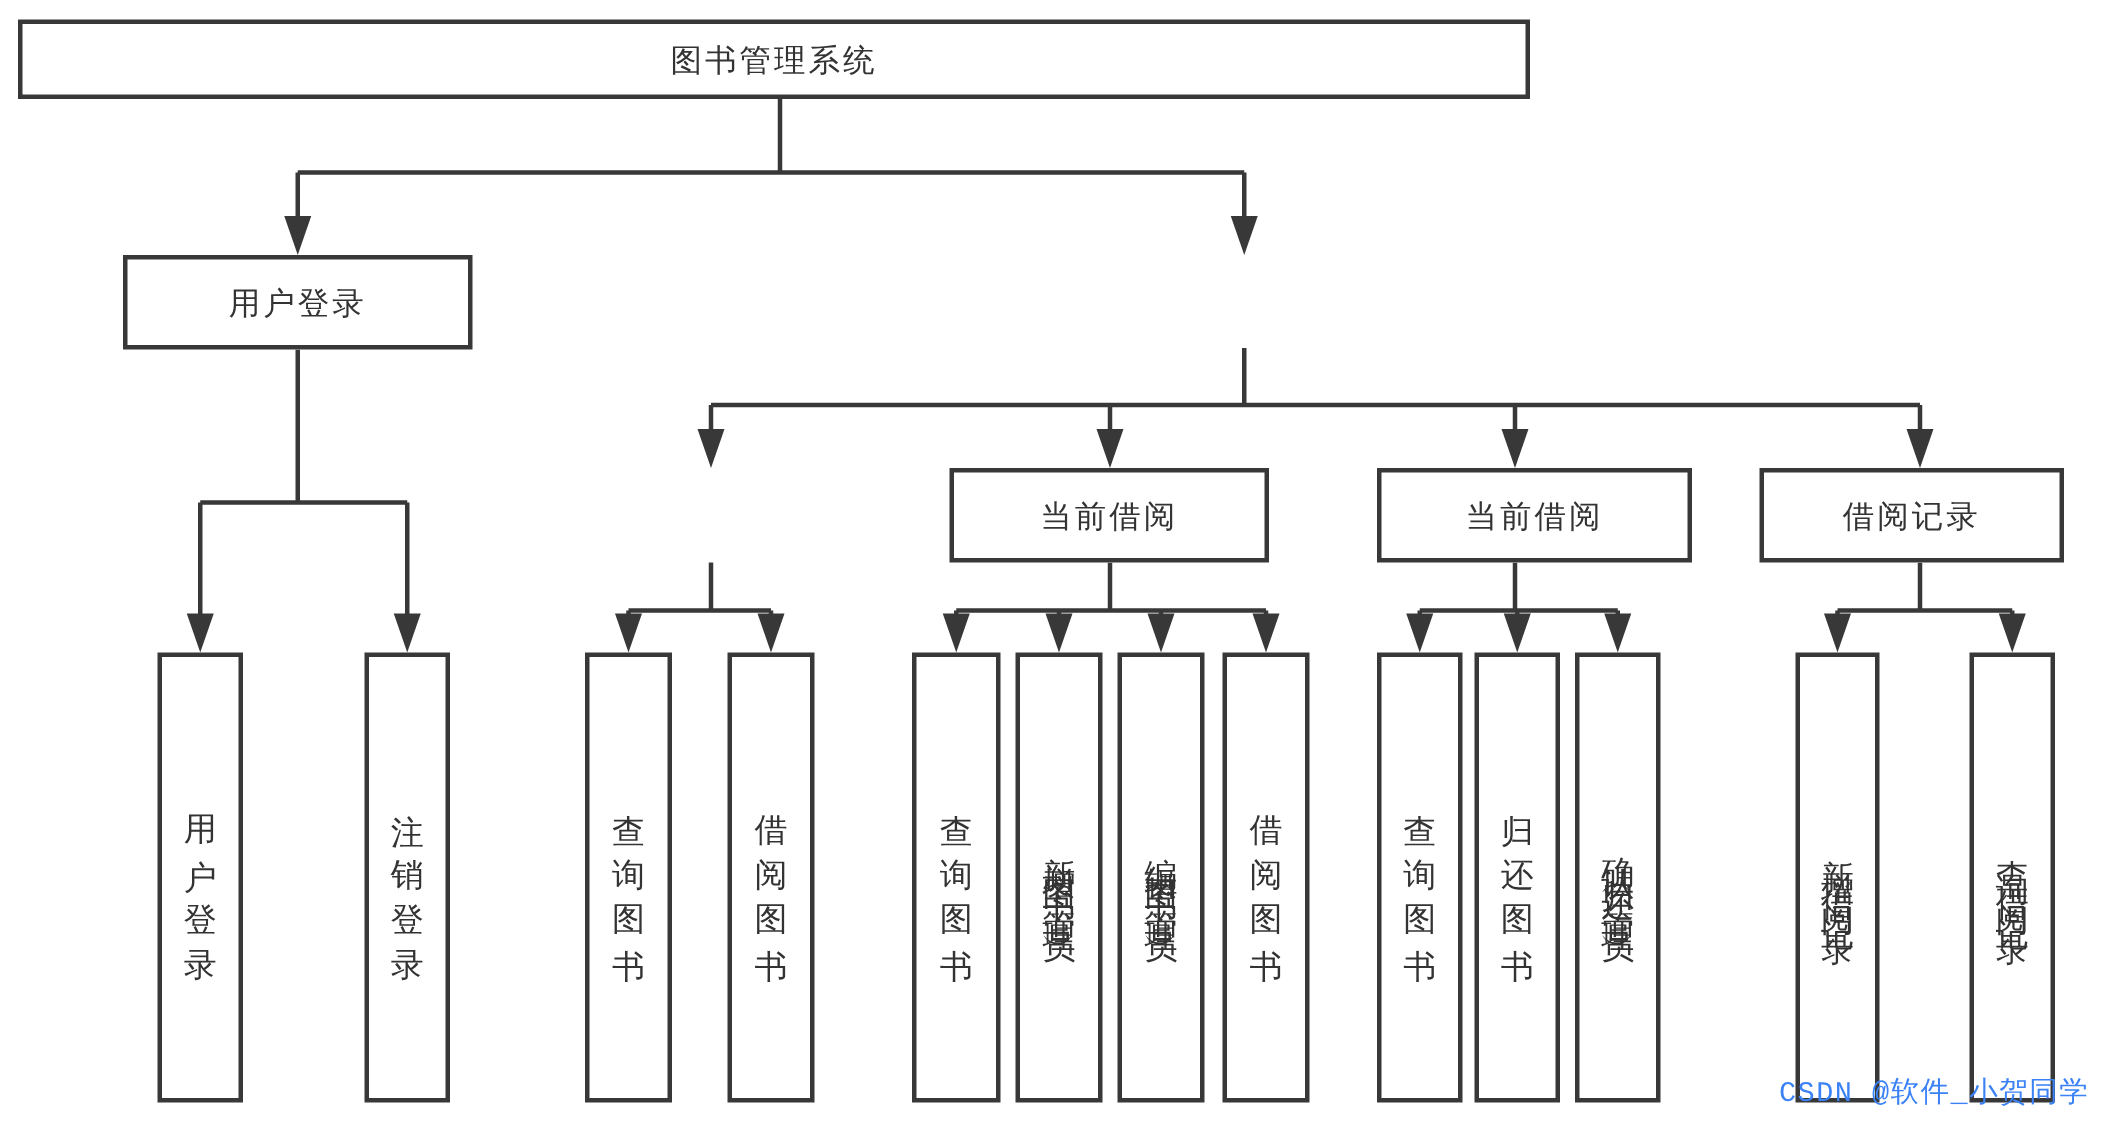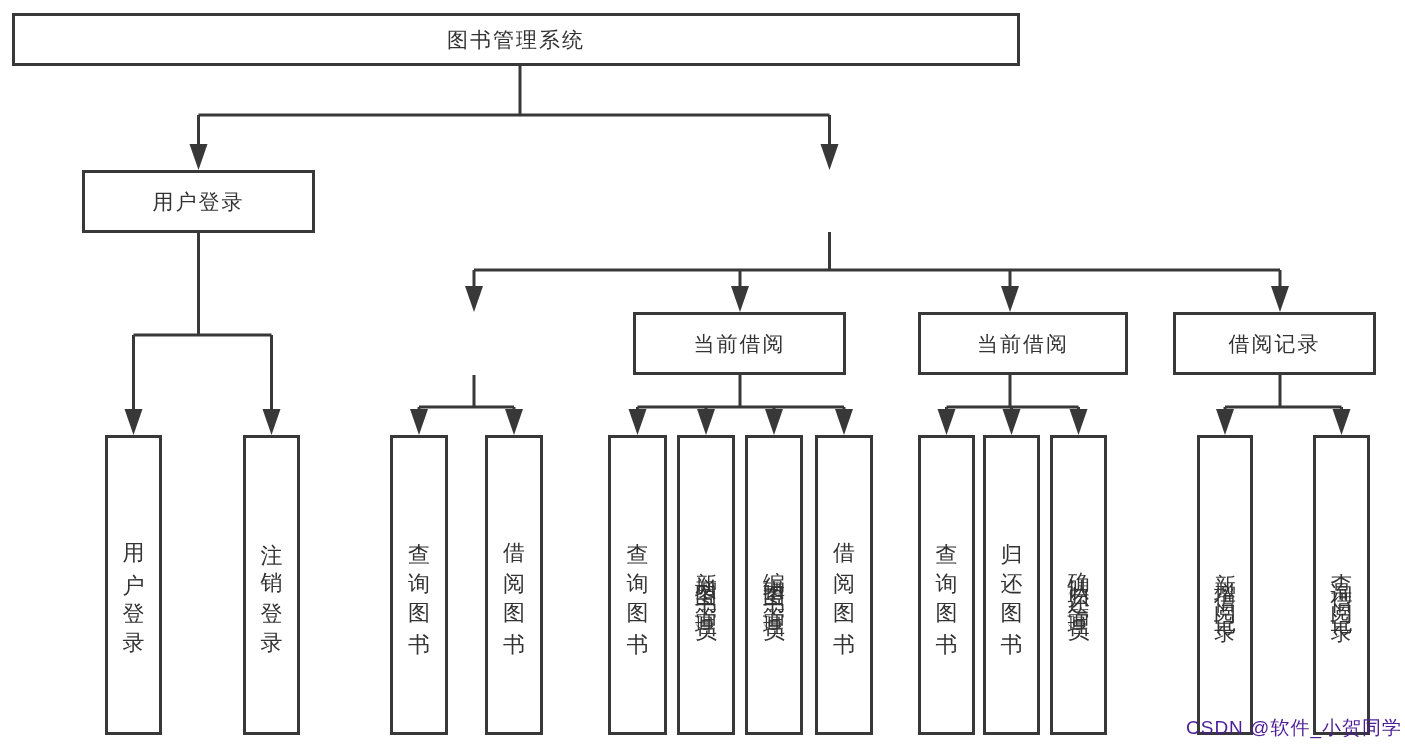--- a/index.html
+++ b/index.html
@@ -36,22 +36,23 @@
   }
   .space-lg{letter-spacing:30px;}
   .space-md{letter-spacing:10px;}
   .space-sm{letter-spacing:7px;}
   .watermark{
     position:absolute;
     left:1186px;
     top:715px;
     font-size:19px;
     letter-spacing:1px;
-    color:#4c1d95;
+    color:#3b82f6;
     white-space:nowrap;
+    font-family:Liberation Mono, monospace;
   }
 </style>
 </head>
 <body>
 
 <div class="canvas">
 
   <svg width="1405" height="747" viewBox="0 0 1405 747" aria-hidden="true">
     <g stroke="#383838" stroke-width="3" fill="none">
 

